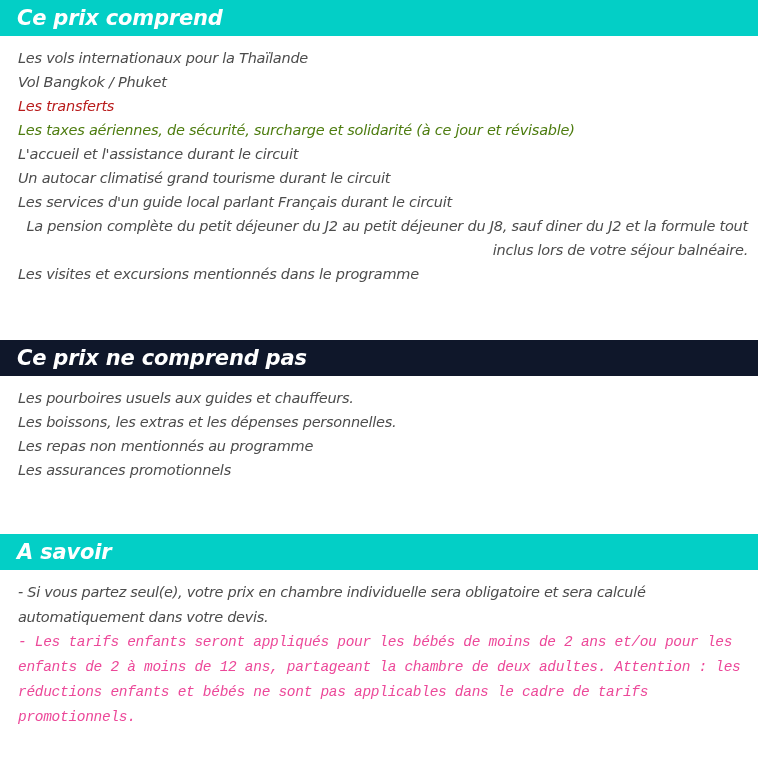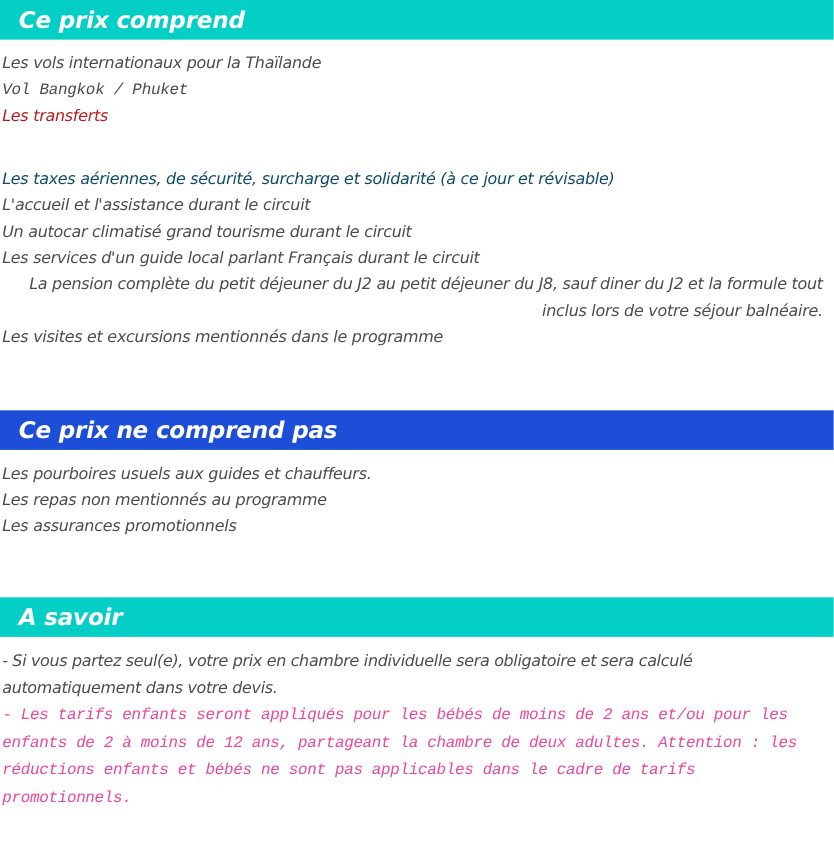--- a/index.html
+++ b/index.html
@@ -35,21 +35,21 @@
     font-family: "DejaVu Sans", sans-serif;
     font-style: italic;
     font-weight: bold;
     font-size: 21px;
     line-height: 21px;
     letter-spacing: -0.2px;
     white-space: nowrap;
   }
   .section-body {
     padding-top: 10px;
-    padding-left: 2px;
+    padding-left: 18px;
     padding-right: 10px;
   }
   .body-line {
     color: #4c4c4c;
     font-family: "DejaVu Sans", sans-serif;
     font-style: italic;
     font-size: 14.5px;
     line-height: 24px;
     letter-spacing: -0.25px;
   }
@@ -69,39 +69,40 @@
 <body>
 
 <div class="page" style="background: rgb(255, 255, 255);">
 
   <div class="section">
     <div class="section-header" style="background:#03cfc6;">
       <span class="section-header-title" style="color: rgb(255, 255, 255);">Ce prix comprend</span>
     </div>
     <div class="section-body">
       <div class="body-line" style="color: rgb(76, 76, 76);">Les vols internationaux pour la Thaïlande</div>
-      <div class="body-line" style="color: rgb(76, 76, 76); font-family: Liberation Mono, monospace;">Vol Bangkok / Phuket</div>
+      <div class="body-line" style="color: rgb(76, 76, 76);">Vol Bangkok / Phuket</div>
       <div class="body-line" style="color: #b91c1c;">Les transferts</div>
-      <div class="body-line" style="color: #0c4a6e; margin-top: 33px;">Les taxes aériennes, de sécurité, surcharge et solidarité (à ce jour et révisable)</div>
+      <div class="body-line" style="color: #4d7c0f;">Les taxes aériennes, de sécurité, surcharge et solidarité (à ce jour et révisable)</div>
       <div class="body-line" style="color: rgb(76, 76, 76);">L'accueil et l'assistance durant le circuit</div>
       <div class="body-line" style="color: rgb(76, 76, 76);">Un autocar climatisé grand tourisme durant le circuit</div>
       <div class="body-line" style="color: rgb(76, 76, 76);">Les services d'un guide local parlant Français durant le circuit</div>
       <div class="body-line" style="color: rgb(76, 76, 76); text-align: right;">La pension complète du petit déjeuner du J2 au petit déjeuner du J8, sauf diner du J2 et la formule tout inclus lors de votre séjour balnéaire.</div>
       <div class="body-line" style="color: rgb(76, 76, 76);">Les visites et excursions mentionnés dans le programme</div>
     </div>
   </div>
 
   <div class="gap-1"></div>
 
   <div class="section">
-    <div class="section-header" style="background:#1d4ed8;text-align:center;">
+    <div class="section-header" style="background:#0f172a;text-align:center;">
       <span class="section-header-title" style="color: rgb(255, 255, 255);">Ce prix ne comprend pas</span>
     </div>
     <div class="section-body">
       <div class="body-line" style="color: rgb(76, 76, 76);">Les pourboires usuels aux guides et chauffeurs.</div>
+      <div class="body-line" style="color: rgb(76, 76, 76);">Les boissons, les extras et les dépenses personnelles.</div>
       <div class="body-line" style="color: rgb(76, 76, 76);">Les repas non mentionnés au programme</div>
       <div class="body-line" style="color: rgb(76, 76, 76);">Les assurances promotionnels</div>
     </div>
   </div>
 
   <div class="gap-2"></div>
 
   <div class="section">
     <div class="section-header" style="background:#03cfc6;">
       <span class="section-header-title" style="color: rgb(255, 255, 255);">A savoir</span>

